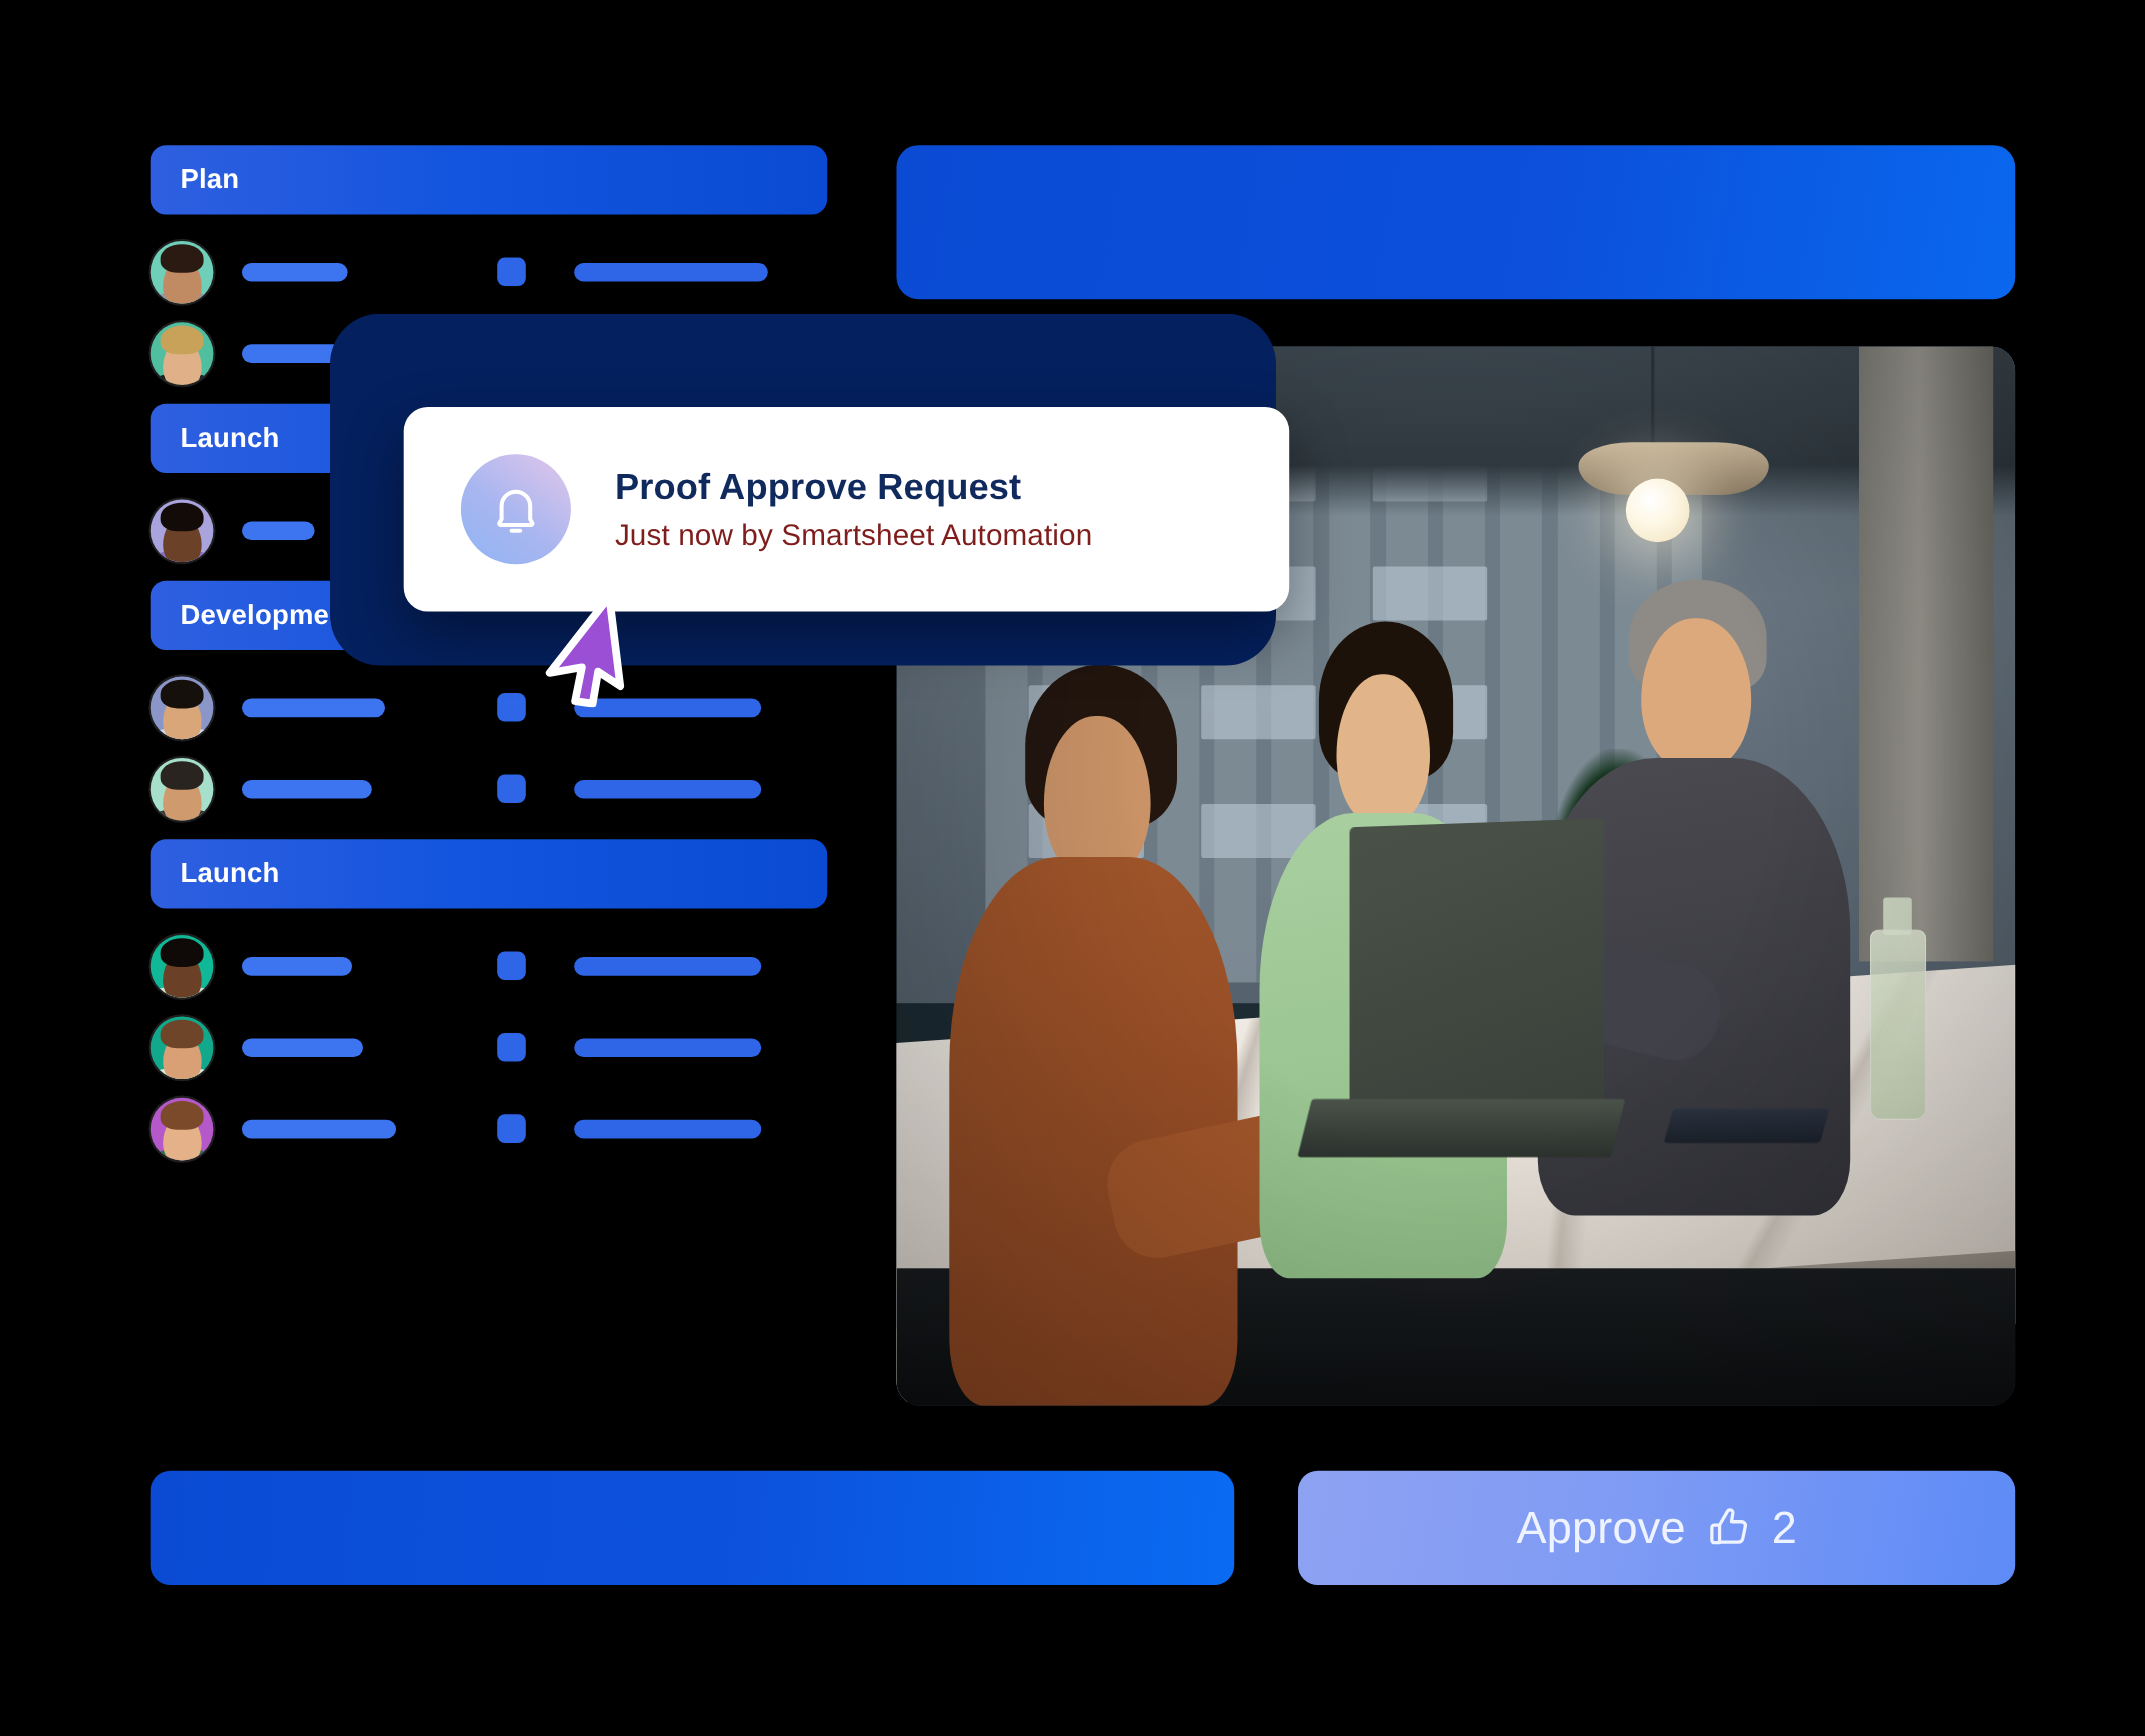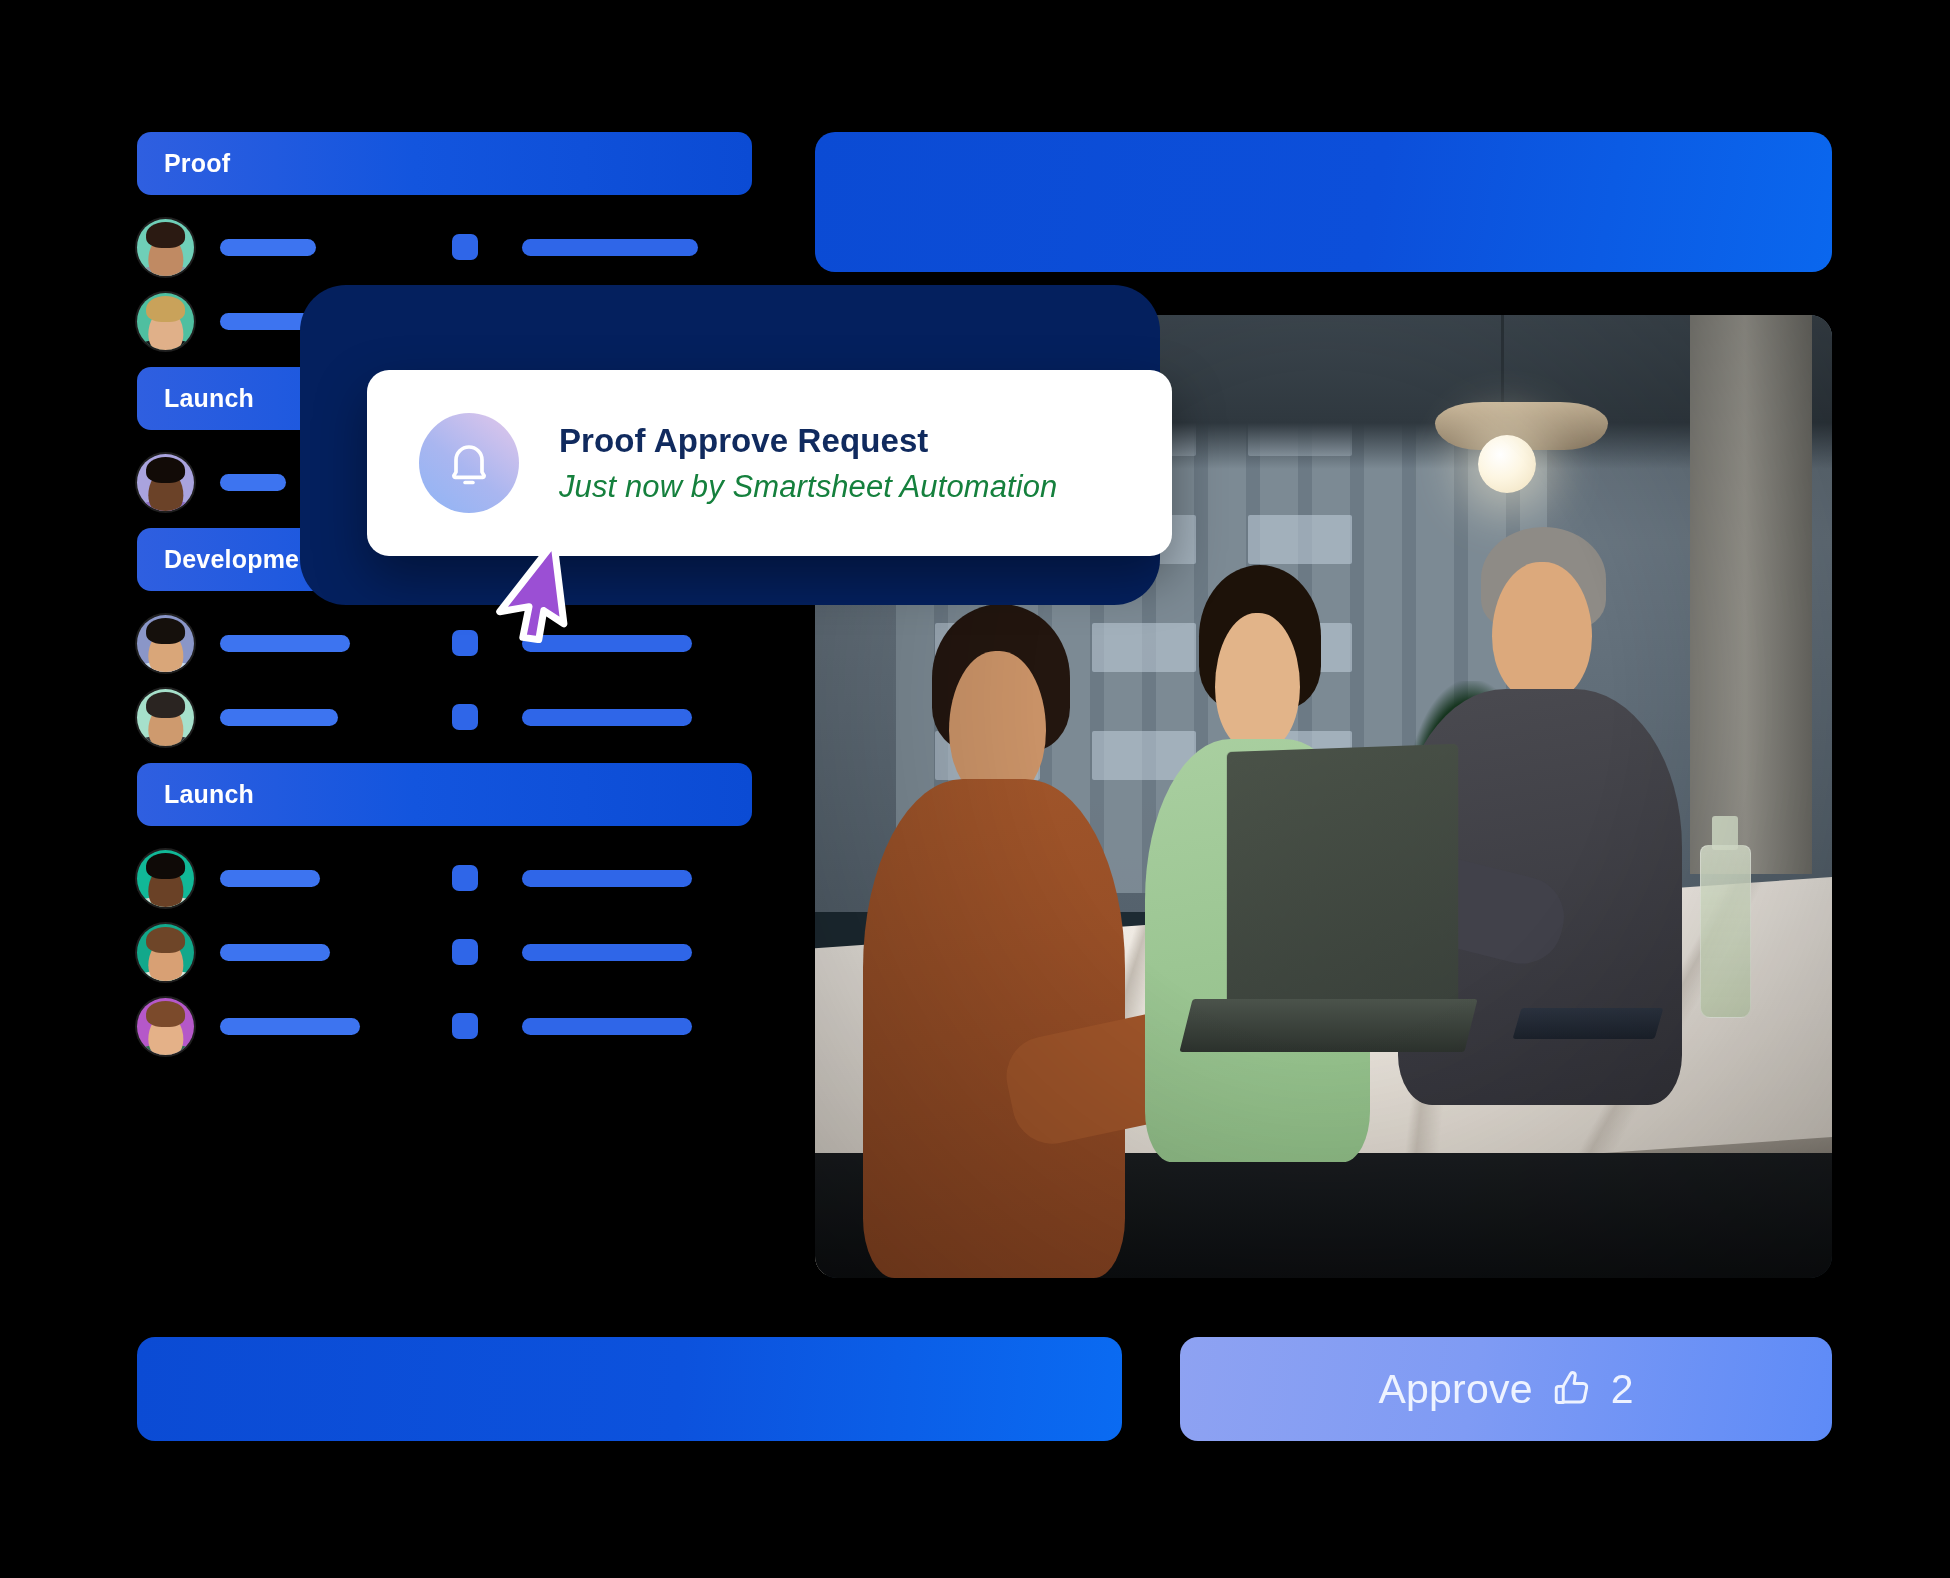--- a/index.html
+++ b/index.html
@@ -329,24 +329,23 @@
   .bell-icon { width: 52px; height: 52px; display: block; }
 
   .toast-text { display: flex; flex-direction: column; gap: 9px; }
   .toast-title {
     color: #102A5E;
     font-size: 33px;
     font-weight: bold;
     letter-spacing: .1px;
   }
   .toast-sub {
-    color: #15803d;
-    font-size: 31px;
+    color: #7f1d1d;
+    font-size: 27px;
     letter-spacing: .1px;
-    font-style: italic;
   }
 
   
   .cursor {
     position: absolute;
     left: 492px;
     top: 533px;
     width: 88px;
     height: 110px;
     z-index: 60;
@@ -357,21 +356,21 @@
 </head>
 <body>
 
 <div class="stage">
 
   <div class="backdrop-blob"></div>
 
   <div class="left-col" id="task-list">
       <div class="group">
         <div class="section-bar">
-          <span class="section-bar-label">Proof</span>
+          <span class="section-bar-label">Plan</span>
         </div>
         <div class="task-row">
           <div class="avatar" style="background: rgb(111, 207, 184);">
             <div class="shoulders" style="background:#8E98A6"></div>
             <div class="face" style="background:#C08A63"></div>
             <div class="hair" style="background:#2B1A12"></div>
           </div>
           <div class="sp" style="width: 26px;"></div>
           <div class="bar-seg pale" style="width: 96px;"></div>
           <div class="sp" style="width: 136px;"></div>

